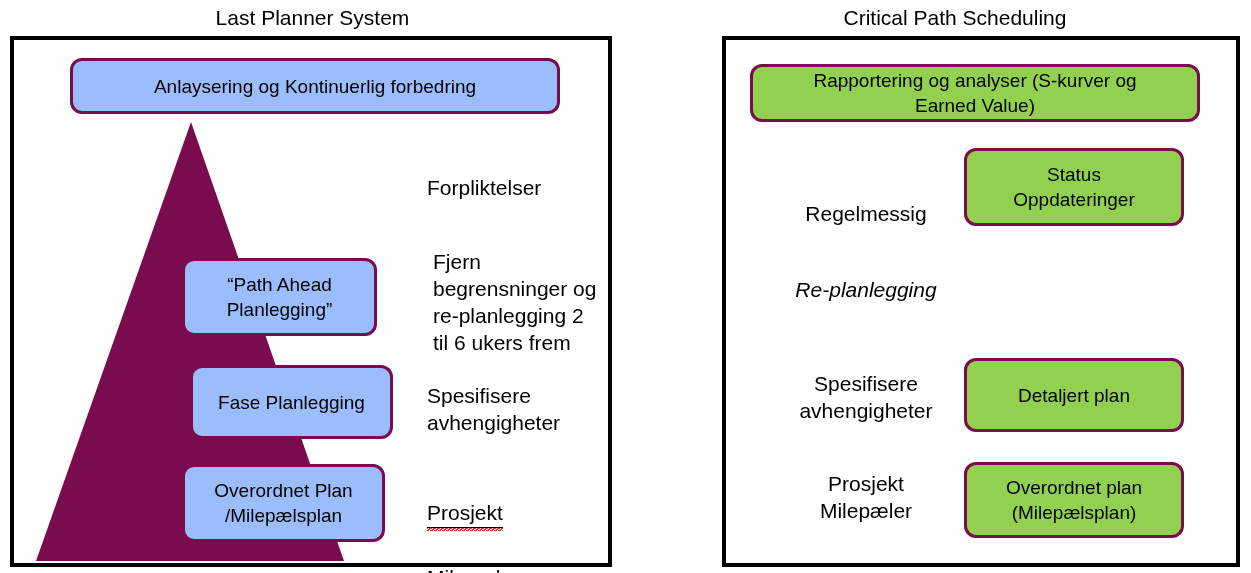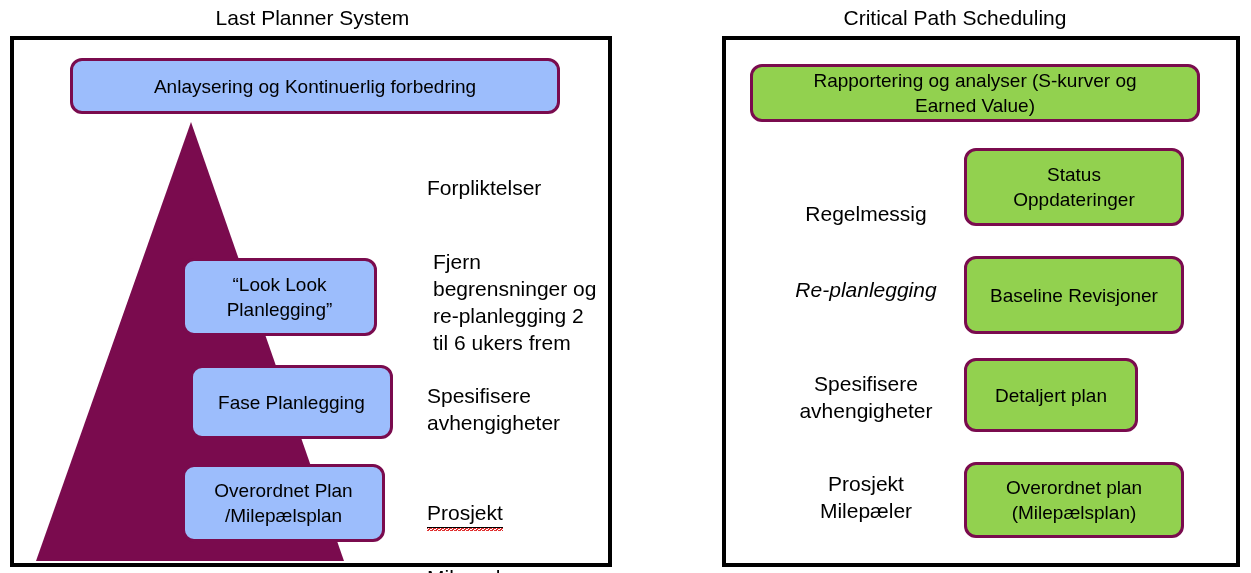--- a/index.html
+++ b/index.html
@@ -111,21 +111,21 @@
 <div class="panel" id="panel-left">
 
   <svg id="pyramid-svg" viewBox="0 0 602 531" preserveAspectRatio="none">
     <polygon points="177,82 330,521 22,521" fill="#7A0B4E"></polygon>
   </svg>
 
   <div class="box blue" style="left:56px; top:18px; width:490px; height:56px;">Anlaysering og Kontinuerlig forbedring</div>
 
   <div class="side-label left" style="left:413px; top:134px; width:190px;">Forpliktelser</div>
 
-  <div class="box blue" style="left:168px; top:218px; width:195px; height:78px;">“Look Look
+  <div class="box blue" style="left:168px; top:218px; width:195px; height:78px;">“Path Ahead
 Planlegging”</div>
   <div class="side-label left" style="left:419px; top:208px; width:195px;">Fjern
 begrensninger og
 re-planlegging 2
 til 6 ukers frem</div>
 
   <div class="box blue" style="left:176px; top:325px; width:203px; height:74px;">Fase Planlegging</div>
   <div class="side-label left" style="left:413px; top:342px; width:195px;">Spesifisere
 avhengigheter</div>
 
@@ -142,23 +142,22 @@
 <div class="panel" id="panel-right">
 
   <div class="box green" style="left:24px; top:24px; width:450px; height:58px;">Rapportering og analyser (S-kurver og
 Earned Value)</div>
 
   <div class="side-label center" style="left:30px; top:136px; width:220px;margin-top:24px;">Regelmessig</div>
   <div class="box green" style="left:238px; top:108px; width:220px; height:78px;">Status
 Oppdateringer</div>
 
   <div class="side-label center" style="left:30px; top:236px; width:220px;font-style:italic;">Re-planlegging</div>
-  <div class="box green" style="left:238px; top:216px; width:220px; height:78px;">Baseline Revisjoner</div>
 
   <div class="side-label center" style="left:30px; top:330px; width:220px;">Spesifisere
 avhengigheter</div>
-  <div class="box green" style="left:238px; top:318px; width:174px; height:74px;">Detaljert plan</div>
+  <div class="box green" style="left:238px; top:318px; width:220px; height:74px;">Detaljert plan</div>
 
   <div class="side-label center" style="left:30px; top:430px; width:220px;">Prosjekt
 Milepæler</div>
   <div class="box green" style="left:238px; top:422px; width:220px; height:76px;">Overordnet plan
 (Milepælsplan)</div>
 </div>
 
 </body></html>

